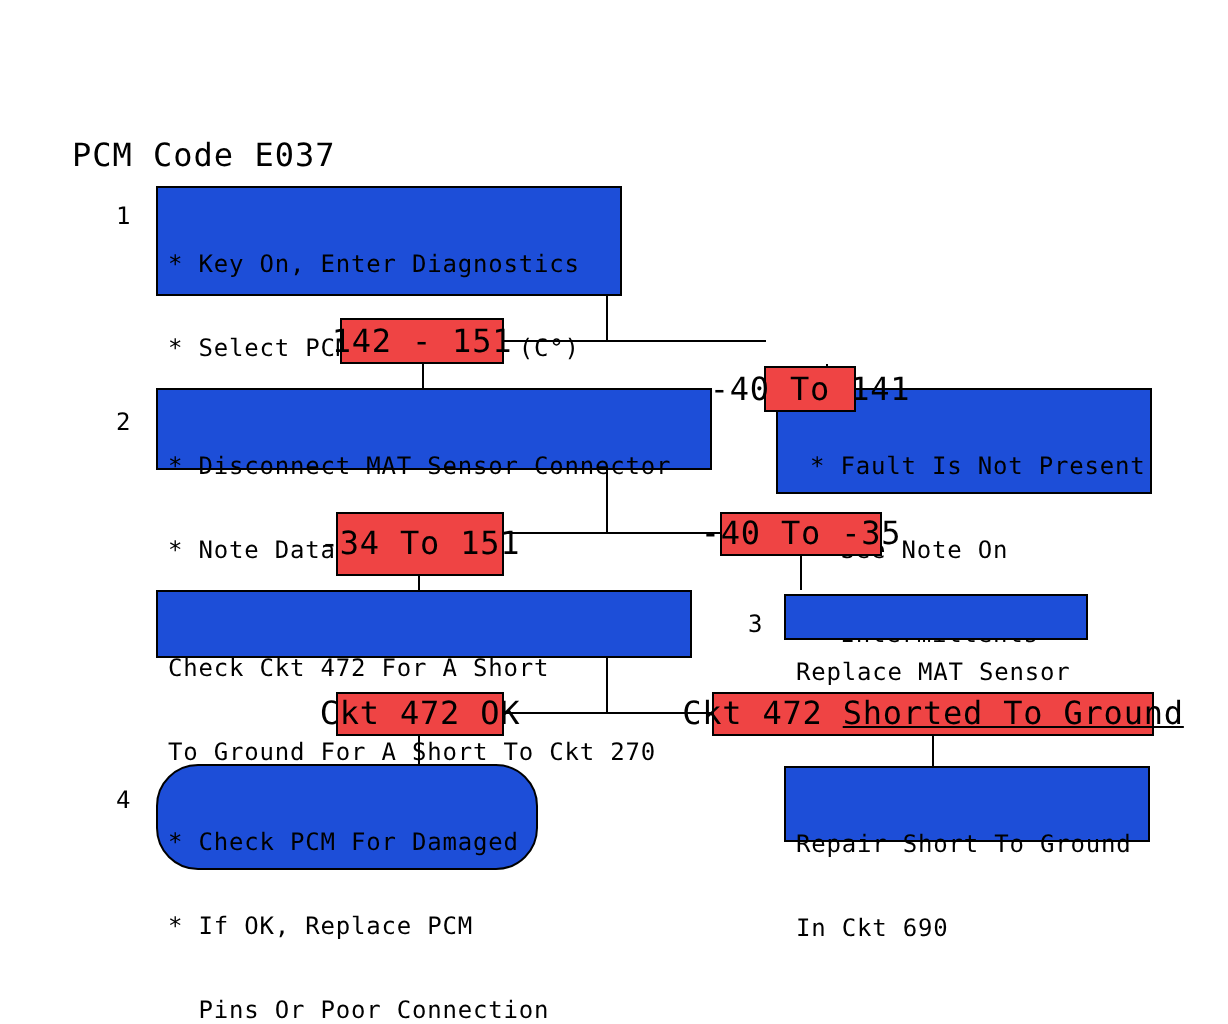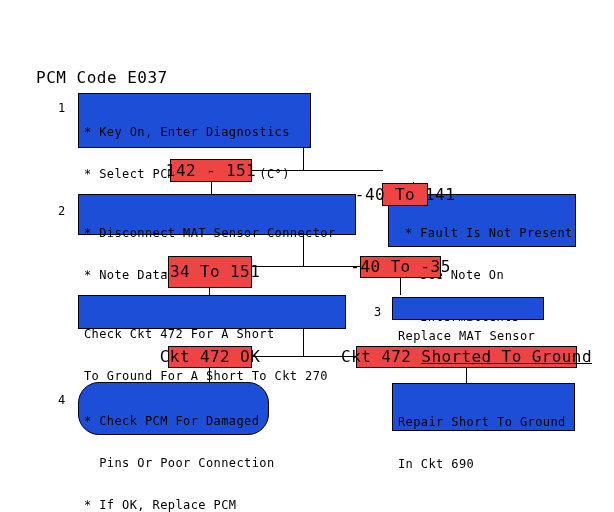--- a/index.html
+++ b/index.html
@@ -138,22 +138,22 @@
   <div class="label-box" style="left:356px; top:346px; width:221px; height:22px;">
     <span>Ckt 472 </span><u class="short">Shorted To Ground</u>
   </div>
 
   <div class="vline" style="left:209px; top:368px; height:15px;"></div>
   <div class="vline" style="left:466px; top:368px; height:15px;"></div>
 
   <div class="step-num" style="left:58px; top:393px;">4</div>
   <div class="box" style="left:78px; top:382px; width:191px; height:53px;border-radius:21px;">
     <span class="bullet-line">* Check PCM For Damaged</span>
+    <span class="bullet-line">* If OK, Replace PCM</span>
     <span class="bullet-line">  Pins Or Poor Connection</span>
-    <span class="bullet-line">* If OK, Replace PCM</span>
   </div>
 
-  <div class="box" style="left:392px; top:383px; width:183px; height:48px;">
+  <div class="box" style="left:392px; top:383px; width:183px; height:38px;">
     <span class="bullet-line">Repair Short To Ground</span>
     <span class="bullet-line">In Ckt 690</span>
   </div>
 
 </div>
 
 </body></html>

